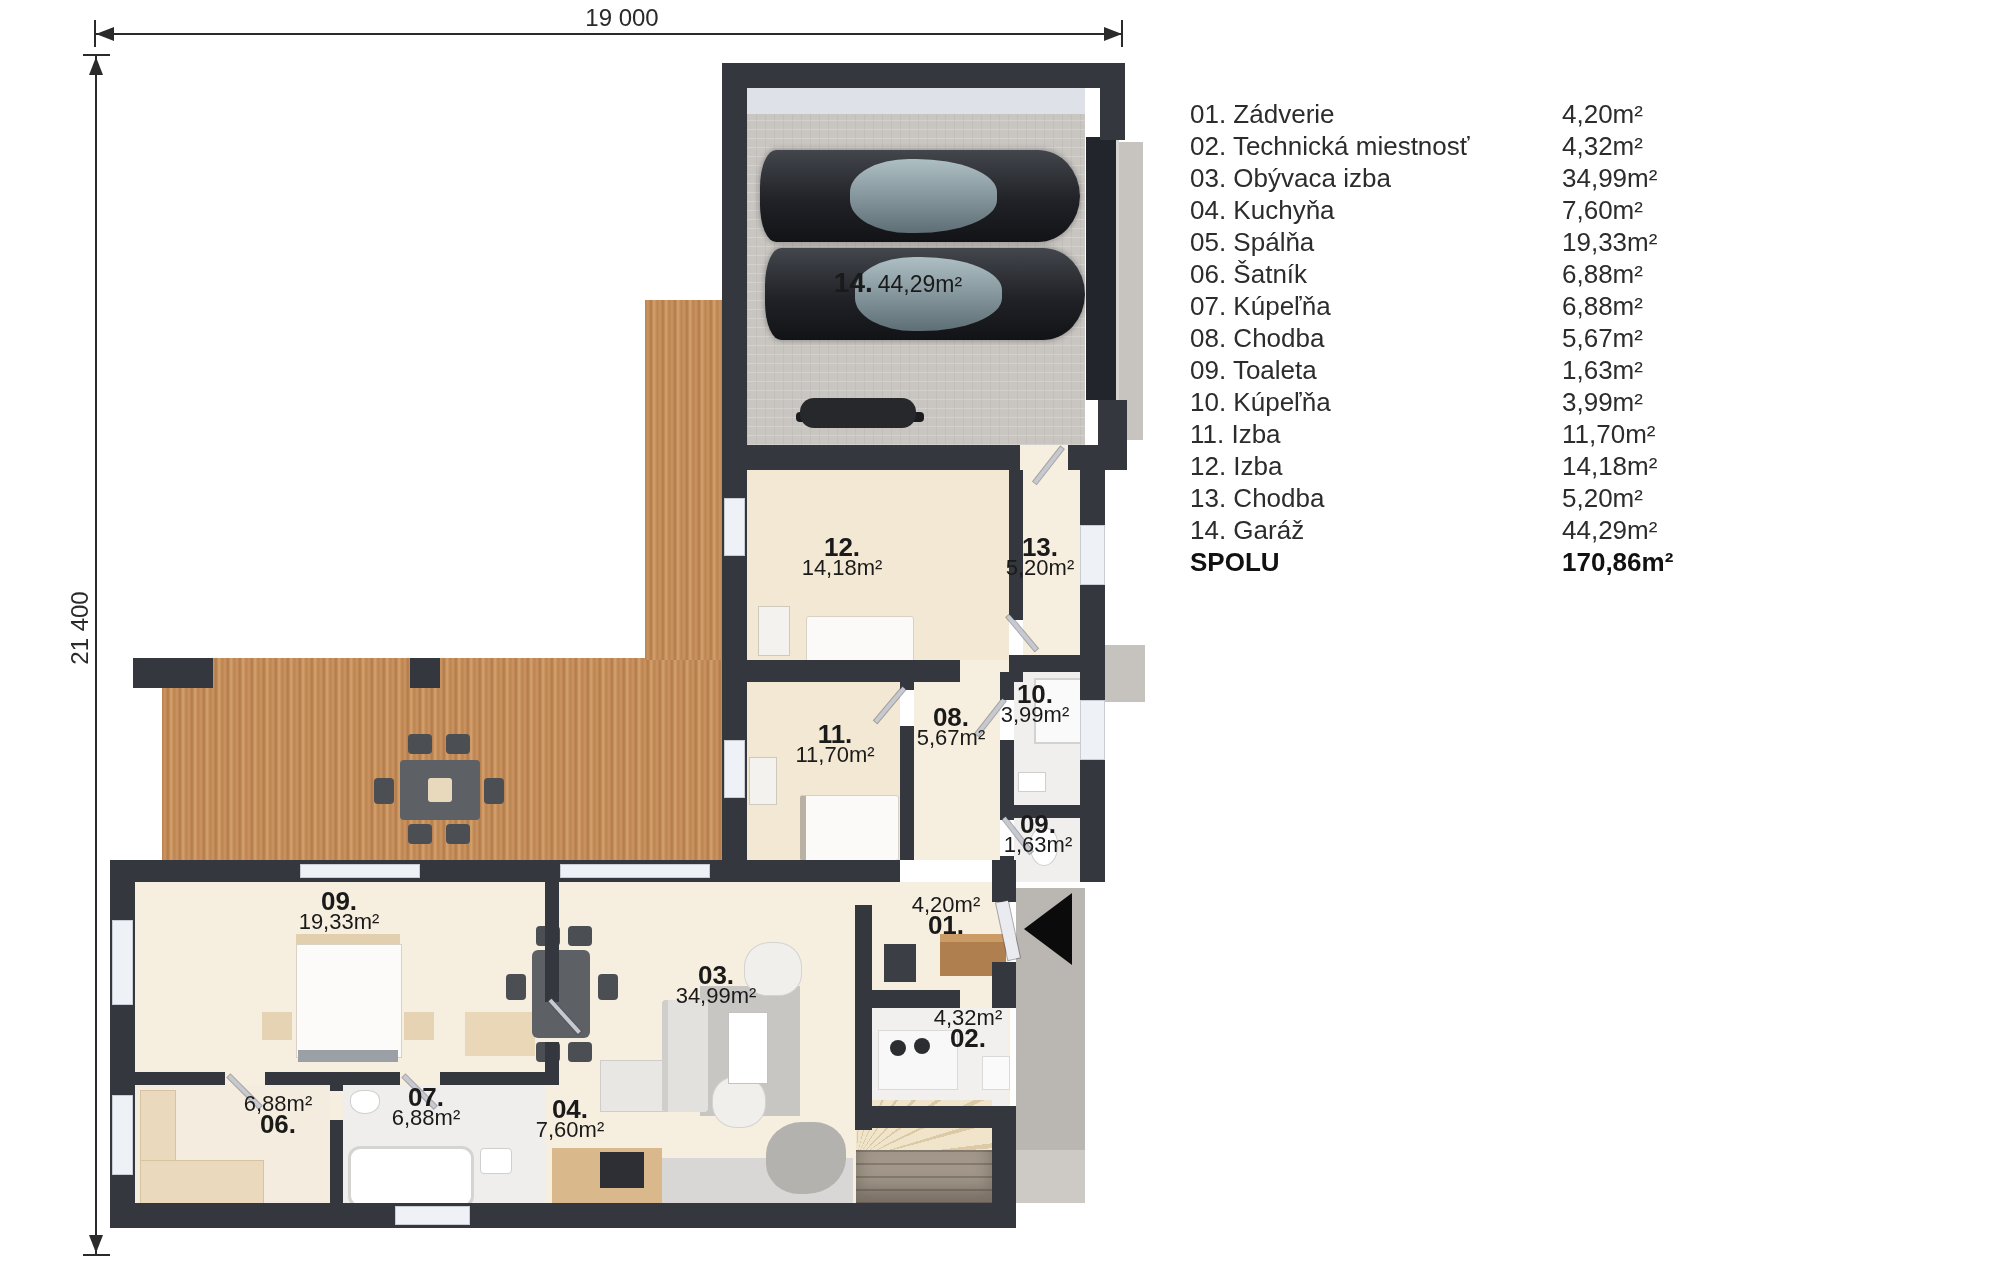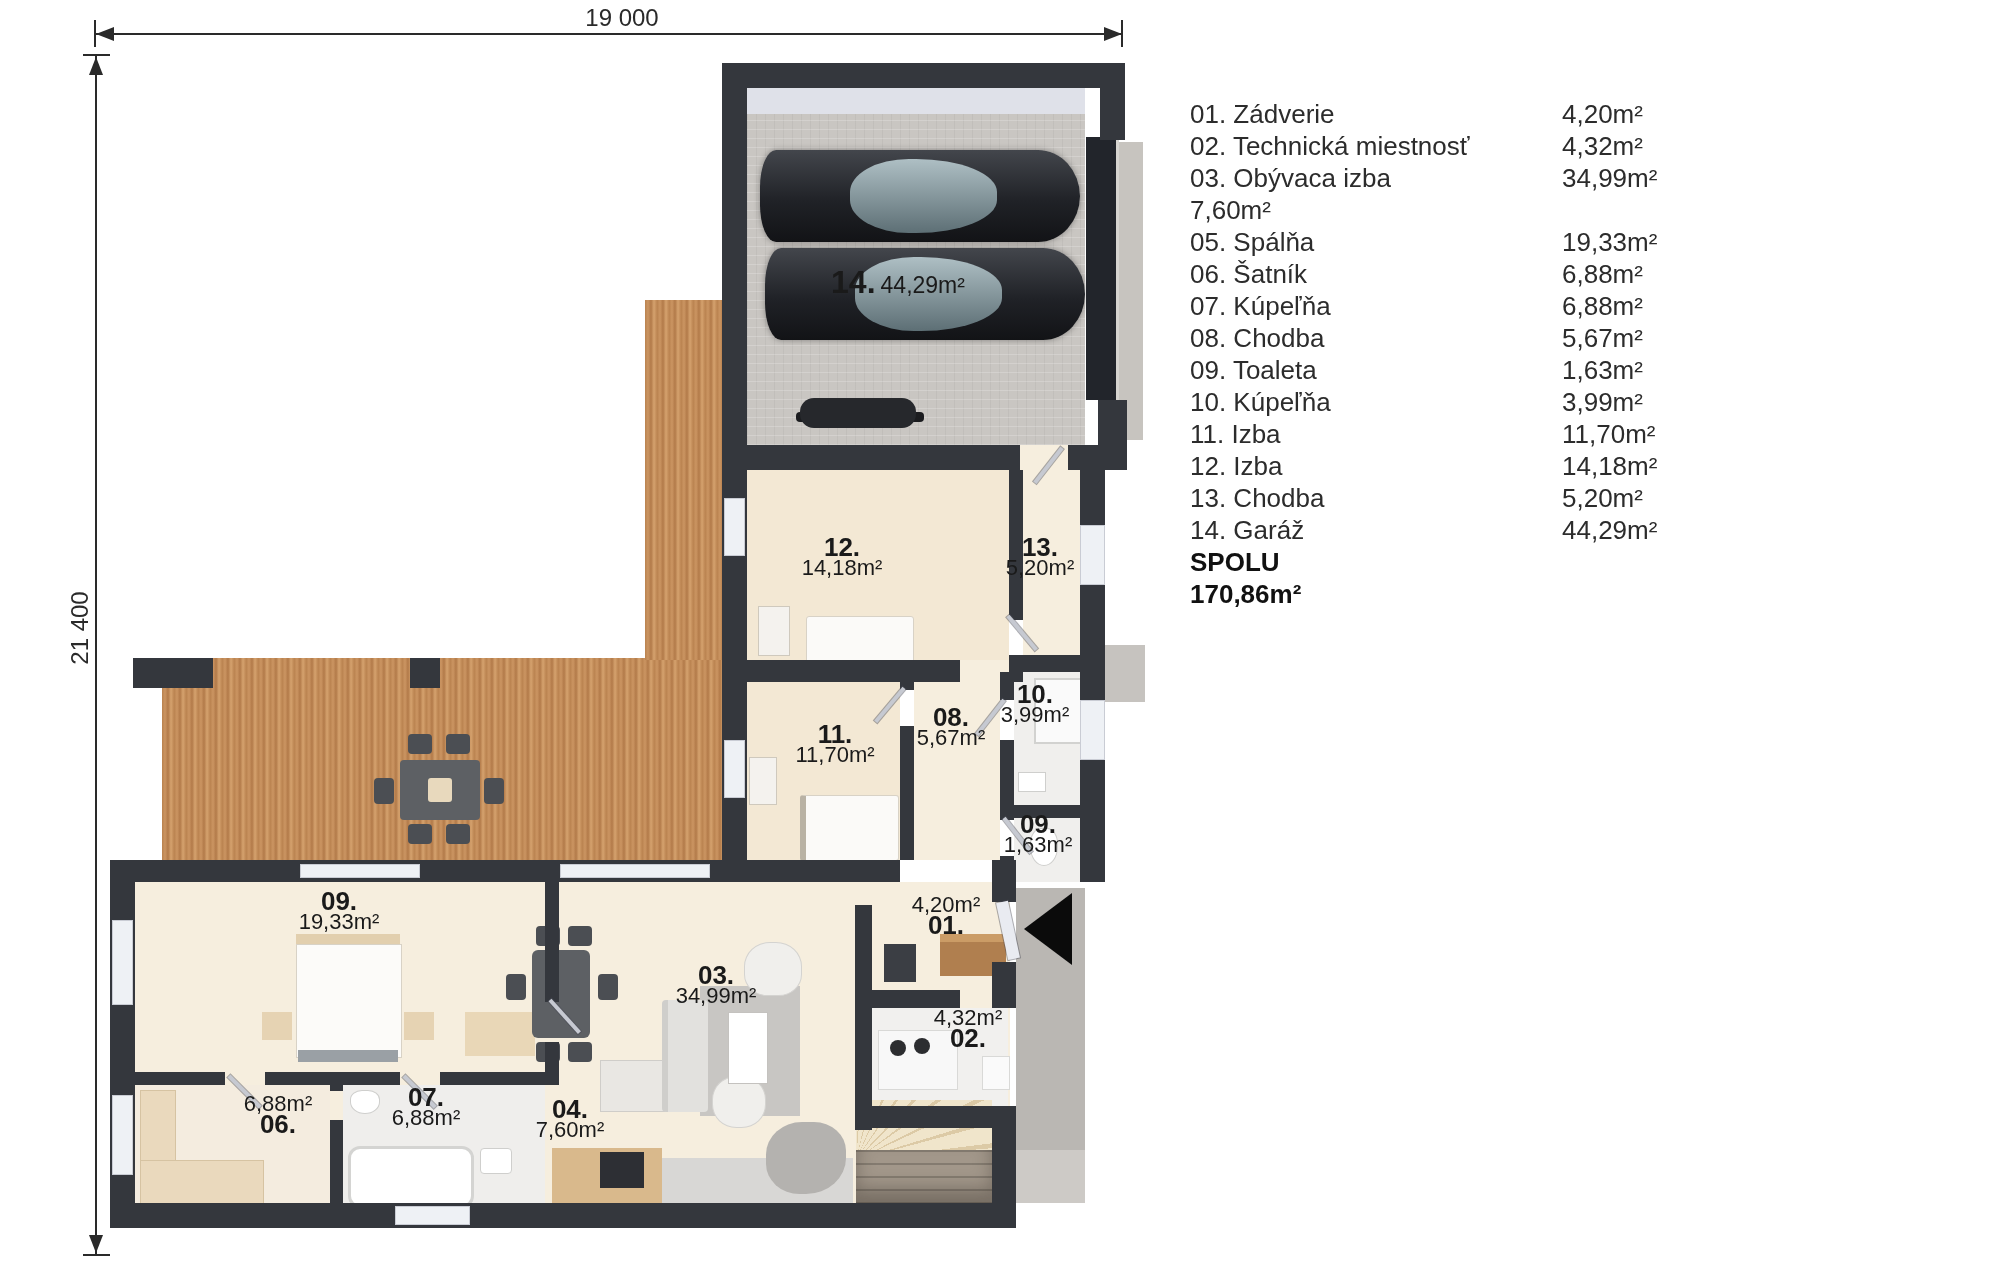--- a/index.html
+++ b/index.html
@@ -16,35 +16,35 @@
   .garagefloor{background-color:#c9c6c2;
       background-image:repeating-linear-gradient(0deg,rgba(255,255,255,.20) 0 1px,transparent 1px 9px),
                        repeating-linear-gradient(90deg,rgba(0,0,0,.04) 0 1px,transparent 1px 9px);}
   .cream{background:#f6eede;}
   .cream2{background:#f3e8d4;}
   .whiteroom{background:#f0efed;}
   .rlabel{position:absolute;z-index:50;text-align:center;transform:translateX(-50%);color:#1a1a1a;line-height:1;}
   .rlabel .num{font-weight:bold;font-size:26px;line-height:21px;display:block;}
   .rlabel .ar{font-size:22px;line-height:20px;display:block;}
   .rlabel.inline .num,.rlabel.inline .ar{display:inline;}
-  .rlabel.inline .num{font-size:32px;margin-right:5px;}
+  .rlabel.inline .num{font-size:28px;margin-right:5px;}
   .rlabel.inline .ar{font-size:23px;}
   .dim{position:absolute;z-index:60;color:#2a2a2a;}
   .dimline{position:absolute;background:#2a2a2a;z-index:60;}
   .chair{position:absolute;background:#4b4e53;border-radius:4px;z-index:21;}
   .car{position:absolute;z-index:21;background:linear-gradient(180deg,#43464c 0%,#202227 55%,#121316 100%);
        border-radius:16px 42px 42px 16px / 40% 50% 50% 40%;box-shadow:0 0 6px rgba(0,0,0,.35);}
   .car .glass{position:absolute;left:28%;top:10%;width:46%;height:80%;background:linear-gradient(180deg,#aebfc4,#5d6f75);
        border-radius:40% 55% 55% 40%/45%;}
   .legend{position:absolute;left:1190px;top:54px;z-index:70;color:#2c2c2c;}
   .legend .title{font-size:28px;font-weight:bold;color:#111;letter-spacing:.5px;}
   .legend .rows{margin-top:44px;}
   .legend .row{display:flex;height:32px;line-height:32px;font-size:26px;}
   .legend .row .nm{width:372px;}
-  .legend .row.bold{font-weight:bold;color:#111;flex-direction:column;}
+  .legend .row.bold{font-weight:bold;color:#111;}
   .stairs-fan{position:absolute;z-index:20;
       background:repeating-conic-gradient(from 195deg at 0% 120%,#f0e5cb 0deg 8deg,#dccaa6 8deg 10deg);}
   .stairs-low{position:absolute;z-index:20;
       background:repeating-linear-gradient(180deg,#847b70 0 2px,#a2978a 2px 13px);
       box-shadow:inset 0 -14px 18px rgba(40,35,30,.35);}
 </style>
 </head>
 <body>
 
 <div id="stage">
@@ -286,20 +286,21 @@
         </div>
       <div class="row">
           <span class="nm">02. Technická miestnosť</span>
           <span class="vl">4,32m²</span>
         </div>
       <div class="row">
           <span class="nm">03. Obývaca izba</span>
           <span class="vl">34,99m²</span>
         </div>
       <div class="row">
+          <span class="nm">04. Kuchyňa</span>
           <span class="vl">7,60m²</span>
         </div>
       <div class="row">
           <span class="nm">05. Spálňa</span>
           <span class="vl">19,33m²</span>
         </div>
       <div class="row">
           <span class="nm">06. Šatník</span>
           <span class="vl">6,88m²</span>
         </div>

